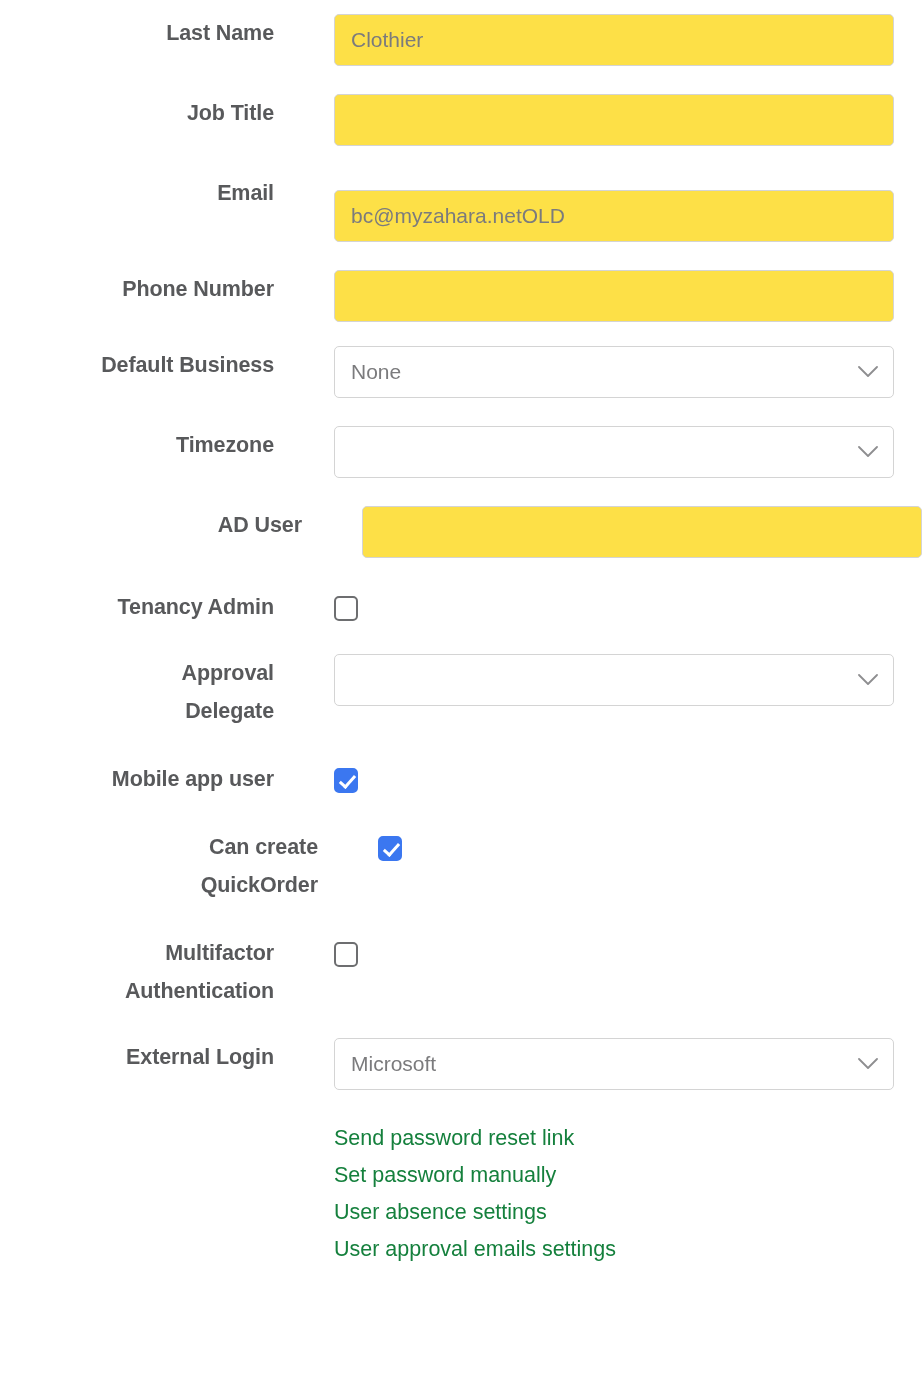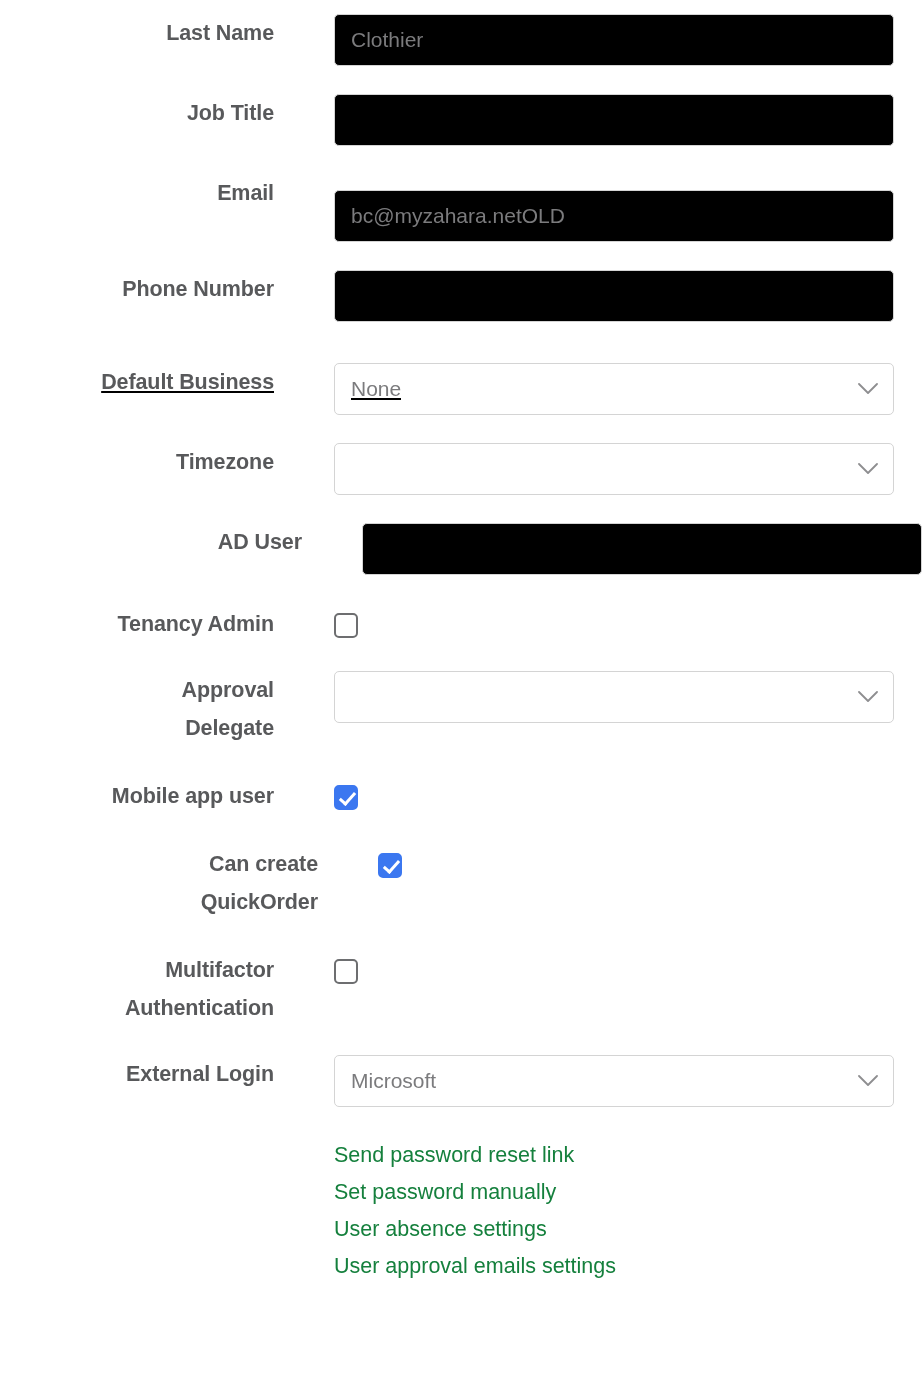--- a/index.html
+++ b/index.html
@@ -44,21 +44,21 @@
     flex: 1 1 auto;
     padding-left: 60px;
     min-width: 0;
   }
 
   .tf {
     width: 560px;
     height: 52px;
     border: 1px solid #d4d4d4;
     border-radius: 5px;
-    background: #000000;
+    background: #fde047;
     font-family: "Liberation Sans", sans-serif;
     font-size: 21px;
     color: #7b7b7d;
     padding: 0 16px;
     outline: none;
     display: block;
   }
   .tf::placeholder { color: #8a8a8c; opacity: 1; }
 
   .sel-wrap {
@@ -163,21 +163,21 @@
       </div>
     </div>
     <div class="row" style="margin-top: 28px;">
       <div class="label-col">
         <span class="lbl-line">Phone Number</span>
       </div>
       <div class="control-col" style="padding-top: 0px;">
         <input class="tf" type="text" placeholder="" style="">
       </div>
     </div>
-    <div class="row" style="margin-top: 41px; text-decoration: underline;">
+    <div class="row" style="margin-top: 24px;">
       <div class="label-col">
         <span class="lbl-line">Default Business</span>
       </div>
       <div class="control-col">
         <div class="sel-wrap">
           <div class="sel">
             <span class="sel-val">None</span>
           </div>
           <svg class="chev" viewBox="0 0 20 12">
             <path d="M1 1 L10 10 L19 1" fill="none" stroke="#8e8e90" stroke-width="1.8" stroke-linecap="round" stroke-linejoin="round"></path>

